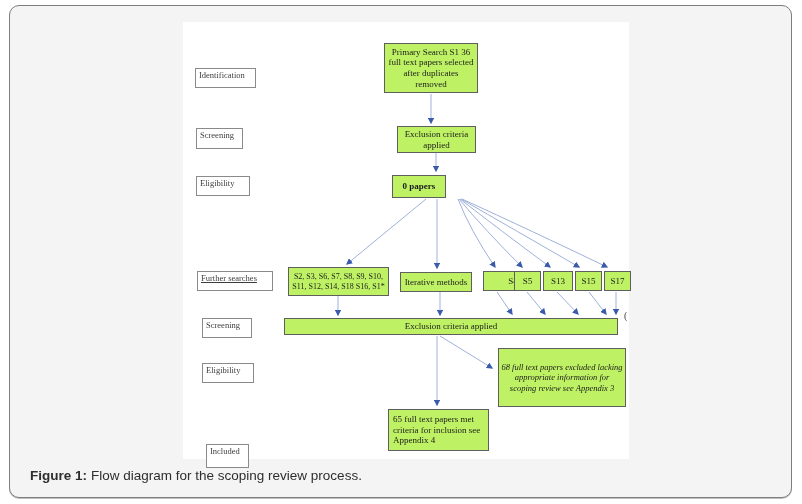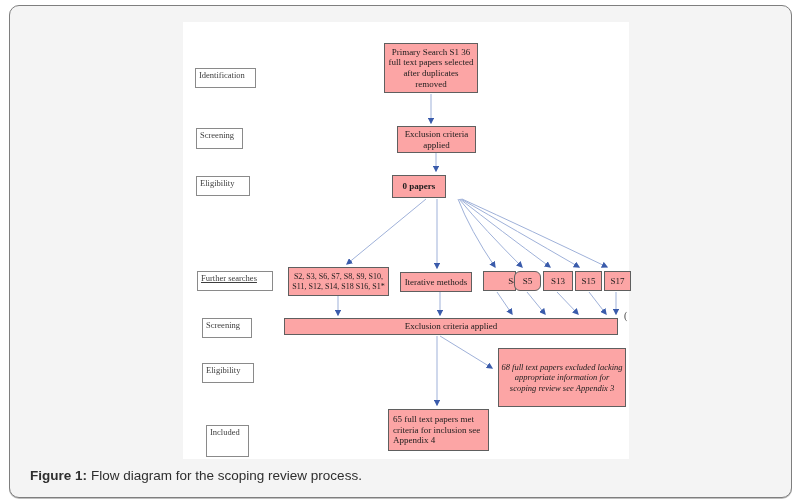--- a/index.html
+++ b/index.html
@@ -16,21 +16,21 @@
     border:1px solid #7e7e7e;
     border-radius:10px;
     box-shadow:0 1px 0 rgba(0,0,0,0.25);
   }
   .panel{
     position:absolute;left:183px;top:22px;width:446px;height:437px;
     background:#ffffff;
   }
   .arrows{position:absolute;left:0;top:0;pointer-events:none;}
   .nbox{
-    position:absolute;background:#fca5a5;border:1px solid #5f5f5f;
+    position:absolute;background:#bef264;border:1px solid #5f5f5f;
     display:flex;align-items:center;justify-content:center;
     text-align:center;font-size:9px;line-height:1.18;color:#1c1c1c;
     box-sizing:border-box;padding:1px 2px;
   }
   .stagebox{
     position:absolute;background:#ffffff;border:1px solid #8a8a8a;
     display:flex;
     font-size:8.5px;color:#3d3d3d;box-sizing:border-box;padding:1px 3px;
     text-align:left;
   }
@@ -94,32 +94,32 @@
   </div>
 <div class="stagebox" style="left:197px;top:271px;width:76px;height:20px;text-decoration:underline;">
     <span>Further searches</span>
   </div>
 <div class="stagebox" style="left:202px;top:318px;width:50px;height:20px;">
     <span>Screening</span>
   </div>
 <div class="stagebox" style="left:202px;top:363px;width:52px;height:20px;">
     <span>Eligibility</span>
   </div>
-<div class="stagebox" style="left:206px;top:425px;width:43px;height:32px;">
+<div class="stagebox" style="left:206px;top:444px;width:43px;height:24px;">
     <span>Included</span>
   </div>
 
 <div class="nbox" style="left:384px;top:43px;width:94px;height:50px;">Primary Search S1 36 full text papers selected after duplicates removed</div>
 <div class="nbox" style="left:397px;top:126px;width:79px;height:27px;">Exclusion criteria applied</div>
 <div class="nbox bold" style="left:392px;top:175px;width:54px;height:23px;">0 papers</div>
 
 <div class="nbox small-list" style="left:288px;top:267px;width:101px;height:29px;">S2, S3, S6, S7, S8, S9, S10, S11, S12, S14, S18 S16, S1*</div>
 <div class="nbox" style="left:400px;top:272px;width:72px;height:20px;">Iterative methods</div>
 <div class="nbox" style="left:483px;top:271px;width:28px;height:20px;padding-left:29px;">S4</div>
-<div class="nbox" style="left:514px;top:271px;width:27px;height:20px;border-radius:6px;">S5</div>
+<div class="nbox" style="left:514px;top:271px;width:27px;height:20px;">S5</div>
 <div class="nbox" style="left:543px;top:271px;width:30px;height:20px;">S13</div>
 <div class="nbox" style="left:575px;top:271px;width:27px;height:20px;">S15</div>
 <div class="nbox" style="left:604px;top:271px;width:27px;height:20px;">S17</div>
 
 <div class="nbox bar-box" style="left:284px;top:318px;width:334px;height:17px;">Exclusion criteria applied</div>
 
 <span class="stray" style="left:624px;top:310px;">(</span>
 
 <div class="nbox" style="left:498px;top:348px;width:128px;height:59px;font-size:8.5px;font-style:italic;">68 full text papers excluded lacking appropriate information for scoping review see Appendix 3</div>
 <div class="nbox left-align" style="left:388px;top:409px;width:101px;height:42px;">65 full text papers met criteria for inclusion see Appendix 4</div>

